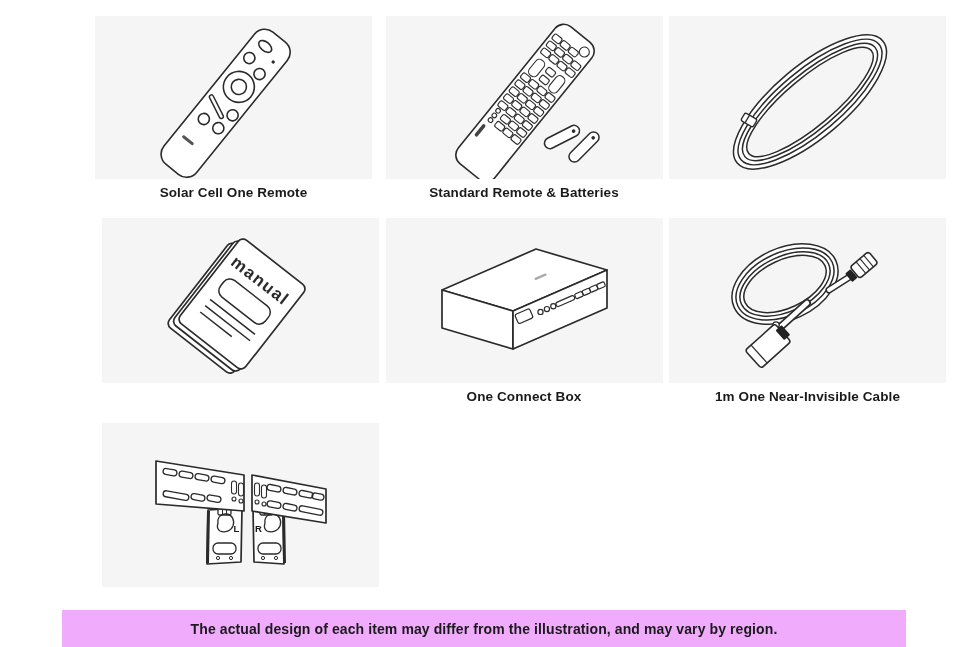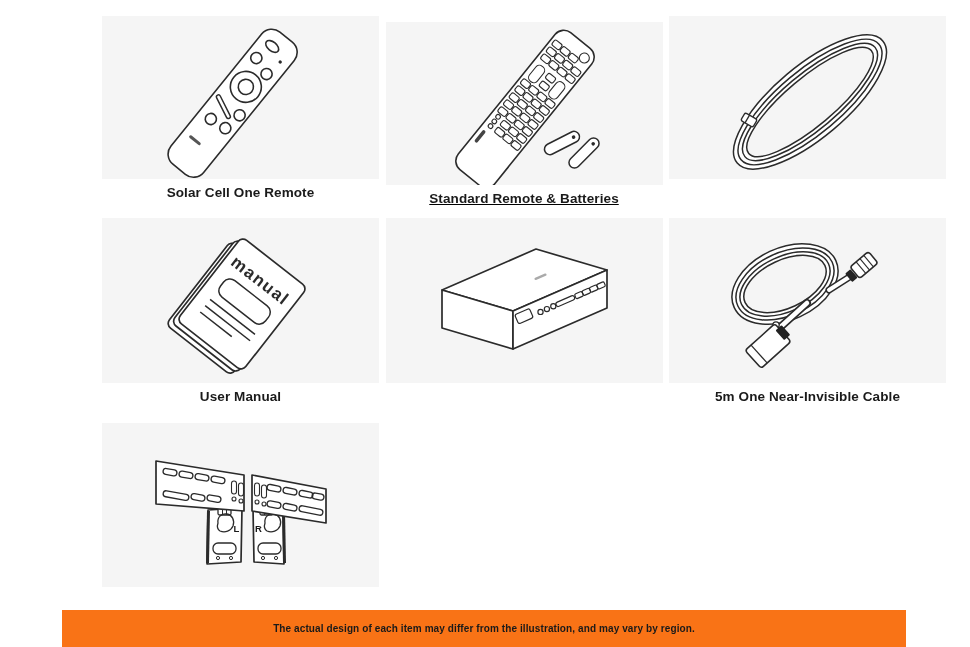--- a/index.html
+++ b/index.html
@@ -12,30 +12,30 @@
   .card { position:absolute; width:277px; }
   .box  { width:277px; background:#f5f5f5; display:flex; align-items:center; justify-content:center; }
   .h163 { height:163px; } .h165 { height:165px; } .h164 { height:164px; }
   .label {
     width:277px; text-align:center; margin-top:6px;
     font-size:13.5px; line-height:16px; font-weight:700;
     color:#1a1a1a; letter-spacing:.1px;
   }
   .footer {
     position:absolute; left:62px; top:610px; width:844px; height:37px;
-    background:#f97316; display:flex; align-items:center; justify-content:center;
-    font-size:10px; font-weight:700; color:#1a1a1a; letter-spacing:.1px;
+    background:#f0abfc; display:flex; align-items:center; justify-content:center;
+    font-size:14px; font-weight:700; color:#1a1a1a; letter-spacing:.1px;
   }
   svg { display:block; }
   svg text { font-family:"Liberation Sans", sans-serif; }
 </style>
 </head>
 <body>
 
-<figure class="card" style="left:62px; top:0;">
+<figure class="card" style="left:55px; top:0;">
   <div class="box h163">
     <svg width="277" height="163" viewBox="0 0 277 163">
       <g transform="translate(130,88) rotate(39)" fill="none" stroke="#2b2b2b" stroke-width="1.6" stroke-linecap="round">
         <rect x="-21" y="-86" width="42" height="170" rx="13" fill="#fff"></rect>
         <ellipse cx="-5" cy="-70" rx="7.5" ry="4.5"></ellipse>
         <circle cx="11" cy="-63" r="1.7" fill="#2b2b2b" stroke="none"></circle>
         <circle cx="-10" cy="-51" r="5.6"></circle>
         <circle cx="8" cy="-45" r="5.6"></circle>
         <circle cx="0" cy="-22" r="15.5"></circle>
         <circle cx="0" cy="-22" r="7.6"></circle>
@@ -44,21 +44,21 @@
         <circle cx="13" cy="4" r="5.6"></circle>
         <circle cx="-7" cy="25" r="5.6"></circle>
         <circle cx="10" cy="23" r="5.6"></circle>
         <rect x="-13" y="50" width="14" height="3" rx="1.5" fill="#555" stroke="none"></rect>
       </g>
     </svg>
   </div>
   <figcaption class="label">Solar Cell One Remote</figcaption>
 </figure>
 
-<figure class="card" style="left:345.5px; top:6px;text-decoration:underline;">
+<figure class="card" style="left:345.5px; top:0;">
   <div class="box h163">
     <svg width="277" height="163" viewBox="0 0 277 163">
       <g transform="translate(139,87) rotate(39)" fill="none" stroke="#2b2b2b" stroke-width="1.6">
         <rect x="-23.5" y="-88" width="47" height="176" rx="11" fill="#fff"></rect>
         <g stroke-width="1.1">
           <circle cx="14" cy="-77" r="5"></circle>
           <rect x="-20.25" y="-73.25" width="9.5" height="6.5" rx="2"></rect>
             <rect x="-9.75" y="-73.25" width="9.5" height="6.5" rx="2"></rect>
             <rect x="0.75" y="-73.25" width="9.5" height="6.5" rx="2"></rect>
           <rect x="-20.25" y="-64.25" width="9.5" height="6.5" rx="2"></rect>
@@ -145,21 +145,20 @@
         <rect x="-44.5" y="-48" width="83" height="106" rx="6"></rect>
         <rect x="-41.5" y="-53" width="83" height="106" rx="6"></rect>
         <text x="0" y="-24" text-anchor="middle" font-size="17" font-weight="bold" letter-spacing="1.5" fill="#2b2b2b" stroke="none">manual</text>
         <rect x="-28" y="-14" width="57" height="21" rx="8" fill="none" stroke-width="1.5"></rect>
         <line x1="-28" y1="16" x2="29" y2="16" stroke-width="1.5"></line>
         <line x1="-28" y1="24" x2="29" y2="24" stroke-width="1.5"></line>
         <line x1="-28" y1="32" x2="12" y2="32" stroke-width="1.5"></line>
       </g>
     </svg>
   </div>
-  <figcaption class="label">User Manual</figcaption>
 </figure>
 
 <figure class="card" style="left:345.5px; top:202px;">
   <div class="box h165">
     <svg width="277" height="165" viewBox="0 0 277 165">
       <g stroke="#2b2b2b" stroke-width="1.7" fill="#fff" stroke-linejoin="round">
         <polygon points="56,72 150,31 221,52 127,93"></polygon>
         <polygon points="56,72 127,93 127,131 56,110"></polygon>
         <polygon points="127,93 221,52 221,90 127,131"></polygon>
         <rect x="148" y="57.5" width="13" height="2.4" rx="1.2" transform="rotate(-23 154.5 58.7)" fill="#aaa" stroke="none"></rect>
@@ -170,20 +169,21 @@
           <circle cx="167.3" cy="88.3" r="2.6"></circle>
           <rect x="169.3" y="80.8" width="20" height="4.5" rx="2.2" transform="rotate(-23.6 179.3 83.1)"></rect>
           <rect x="189" y="74.6" width="8" height="5" rx="1.5" transform="rotate(-23.6 193 77.1)"></rect>
           <rect x="196.4" y="71.3" width="8" height="5" rx="1.5" transform="rotate(-23.6 200.4 73.8)"></rect>
           <rect x="203.7" y="68.1" width="8" height="5" rx="1.5" transform="rotate(-23.6 207.7 70.6)"></rect>
           <rect x="211" y="64.9" width="8" height="5" rx="1.5" transform="rotate(-23.6 215 67.4)"></rect>
         </g>
       </g>
     </svg>
   </div>
+  <figcaption class="label">One Connect Box</figcaption>
 </figure>
 
 <figure class="card" style="left:629px; top:202px;">
   <div class="box h165">
     <svg width="277" height="165" viewBox="0 0 277 165">
       <g transform="translate(116,66) rotate(-25)" fill="none" stroke="#2b2b2b" stroke-width="1.5">
         <ellipse rx="56" ry="36" fill="#fff"></ellipse>
         <ellipse rx="52" ry="31.5"></ellipse>
         <ellipse rx="48" ry="27.5"></ellipse>
         <ellipse rx="44" ry="24" fill="#f5f5f5"></ellipse>
@@ -202,21 +202,21 @@
       </g>
       <g transform="translate(195,47) rotate(-40)" fill="#fff" stroke="#2b2b2b" stroke-width="1.6">
         <rect x="-12" y="-7.5" width="24" height="15" rx="3"></rect>
         <line x1="-4" y1="-7.5" x2="-4" y2="7.5" stroke-width="1.1"></line>
         <line x1="1" y1="-7.5" x2="1" y2="7.5" stroke-width="1.1"></line>
         <line x1="6" y1="-7.5" x2="6" y2="7.5" stroke-width="1.1"></line>
         <rect x="-20" y="-5.5" width="7" height="11" rx="1" fill="#222" stroke="none"></rect>
       </g>
     </svg>
   </div>
-  <figcaption class="label">5m One Near-Invisible Cable</figcaption>
+  <figcaption class="label">1m One Near-Invisible Cable</figcaption>
 </figure>
 
 <figure class="card" style="left:62px; top:407px;">
   <div class="box h164">
     <svg width="277" height="164" viewBox="0 0 277 164">
       <g fill="#fff" stroke="#2b2b2b" stroke-width="1.7" stroke-linejoin="round">
 
         <polygon points="106,87 140,85 139,139 105,141"></polygon>
         <line x1="106.5" y1="88" x2="105.5" y2="140" stroke-width="3"></line>
         <rect x="116" y="82" width="13" height="10" rx="1.5" stroke-width="1.3"></rect>

